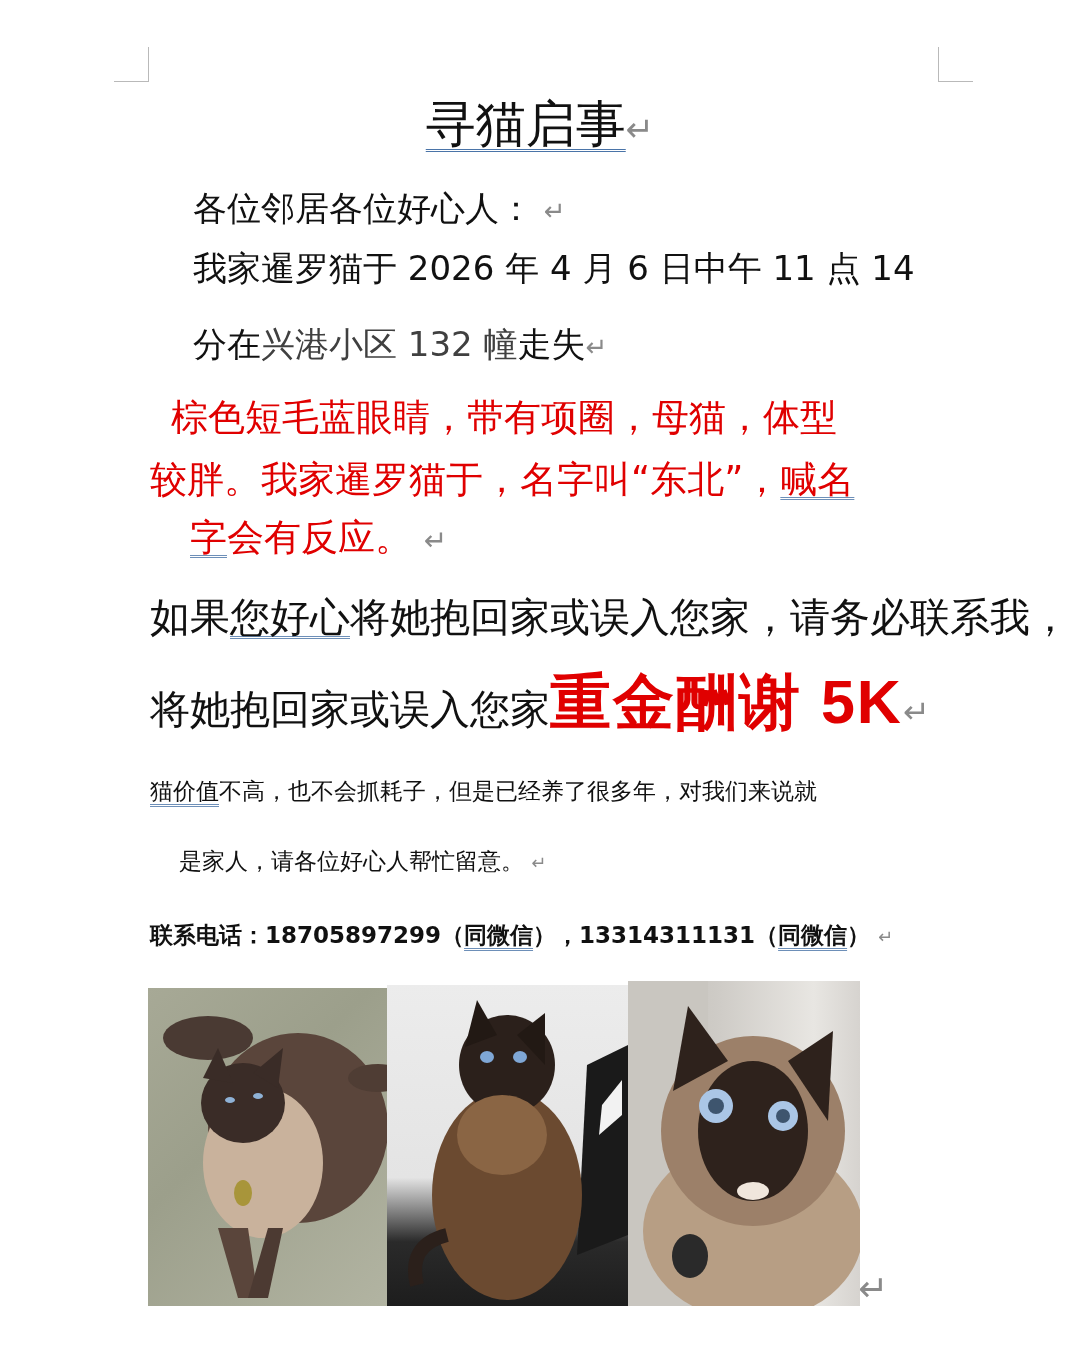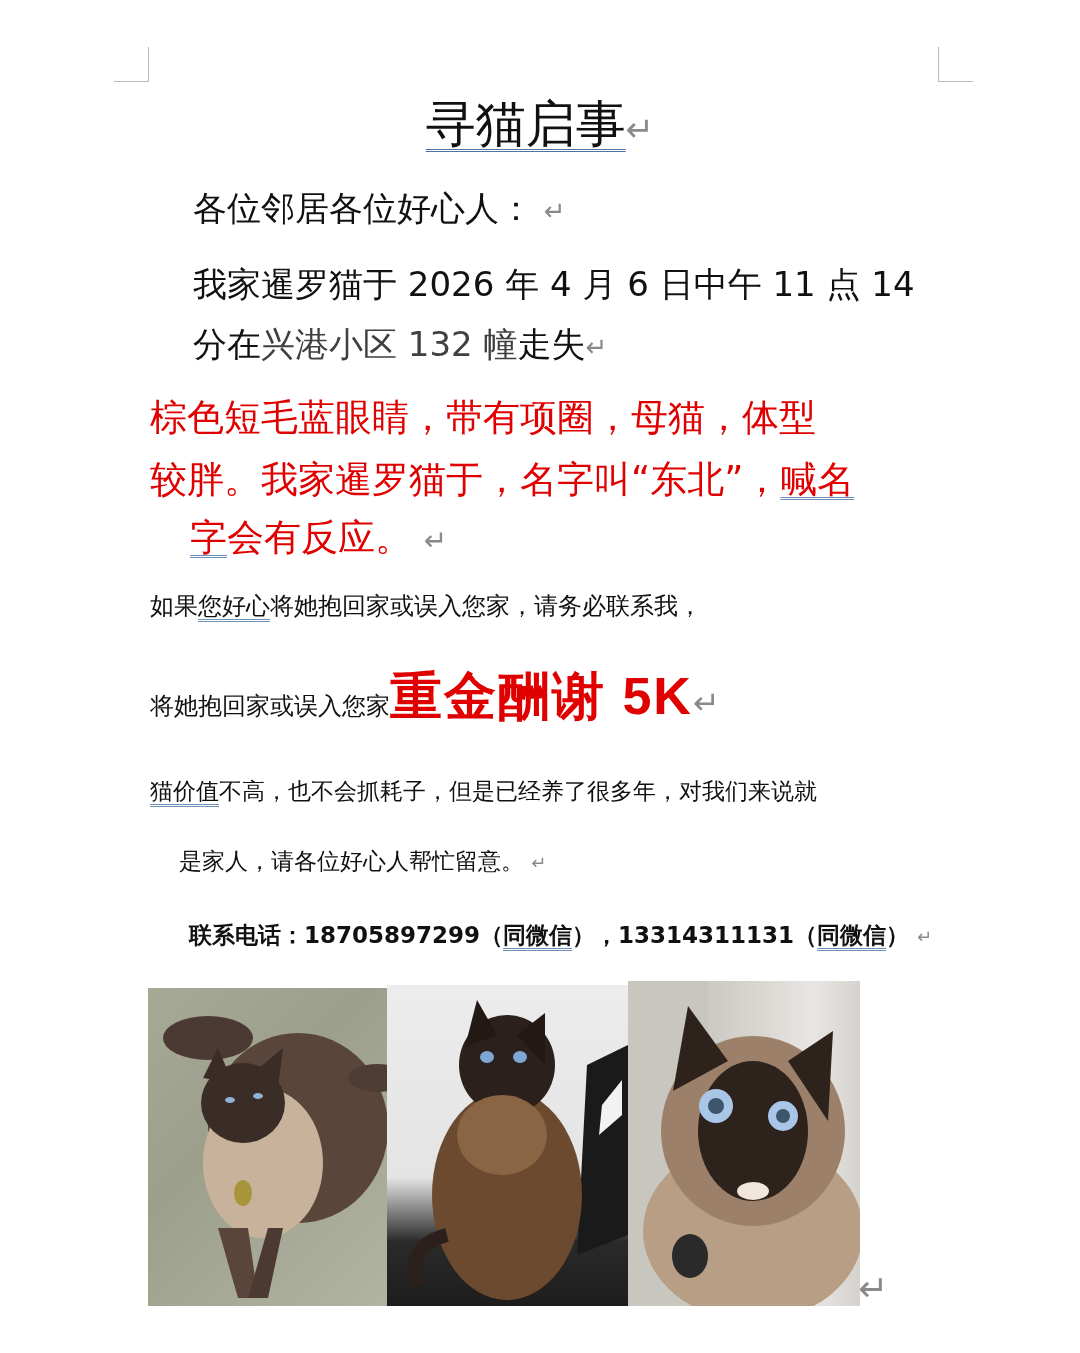--- a/index.html
+++ b/index.html
@@ -12,24 +12,24 @@
     .corner.tr { left: 938px; top: 47px; border-width: 0 0 1px 1px; }
     .mark { color: #8a8a8a; font-family: "DejaVu Sans", sans-serif; font-weight: normal; }
     .wavy { text-decoration: underline double #6d8fb8; text-underline-offset: 5px; text-decoration-thickness: 1px; }
     .line { position: absolute; left: 150px; white-space: nowrap; }
     .title { position: absolute; top: 92px; left: 0; width: 1080px; text-align: center; font-size: 50px; line-height: 64px; }
     .title .txt { text-decoration: underline double #4a74a8; text-underline-offset: 8px; text-decoration-thickness: 1px; }
     .title .mark { font-size: 34px; }
     .p34 { font-size: 34px; margin-left: 43px; }
     .red { color: #404040; }
     .p-red { font-size: 37px; color: #e00000; }
-    .p30 { font-size: 24px; }
-    .reward { font-size: 52px; font-weight: bold; color: #e00000; font-family: "Liberation Sans", "DejaVu Sans", sans-serif; letter-spacing: 2px; }
+    .p30 { font-size: 40px; }
+    .reward { font-size: 61px; font-weight: bold; color: #e00000; font-family: "Liberation Sans", "DejaVu Sans", sans-serif; letter-spacing: 2px; }
     .p22 { font-size: 23px; }
-    .contact { font-size: 23px; font-weight: bold; margin-left: 39px; }
+    .contact { font-size: 23px; font-weight: bold; }
     .photo { position: absolute; overflow: hidden; }
     .ph1 { left: 148px; top: 988px; width: 239px; height: 318px;
       background: linear-gradient(135deg,#a7a996 0%,#9c9f8b 40%,#b2b4a2 100%); }
     .ph2 { left: 387px; top: 985px; width: 241px; height: 321px;
       background: linear-gradient(180deg,#ececec 0%,#e4e4e4 60%,#2a2a2a 80%,#1d1d1d 100%); }
     .ph3 { left: 628px; top: 981px; width: 232px; height: 325px;
       background: linear-gradient(90deg,#bdbab4 0%,#cfccc7 40%,#e8e6e2 80%,#d6d3cf 100%); }
     .photo svg { position: absolute; left: 0; top: 0; width: 100%; height: 100%; }
     .endmark { position: absolute; left: 858px; top: 1268px; font-size: 36px; color: #8a8a8a; }
   </style>
@@ -40,28 +40,28 @@
 <div class="corner tr"></div>
 
 <div class="title">
   <span class="txt">寻猫启事</span><span class="mark">↵</span>
 </div>
 
 <div class="line p34" style="top:186px;">
   <span>各位邻居各位好心人：</span> <span class="mark" style="font-size:26px;">↵</span>
 </div>
 
-<div class="line p34" style="top:262px;">
+<div class="line p34" style="top:246px;">
   <span>我家暹罗猫于 2026 年 4 月 6 日中午 11 点 14</span>
 </div>
 <div class="line p34" style="top:322px;">
   <span>分在</span><span class="red">兴港小区 132 幢</span><span>走失</span><span class="mark" style="font-size:26px;">↵</span>
 </div>
 
-<div class="line p-red" style="top:393px;">
+<div class="line p-red" style="top:393px;margin-left:21px;">
   <span>棕色短毛蓝眼睛，带有项圈，母猫，体型</span>
 </div>
 <div class="line p-red" style="top:455px;">
   <span>较胖。我家暹罗猫于，名字叫“东北”，</span><span class="wavy">喊名</span>
 </div>
 <div class="line p-red" style="top:513px;margin-left:40px;">
   <span class="wavy">字</span><span>会有反应。</span> <span class="mark" style="font-size:28px;">↵</span>
 </div>
 
 <div class="line p30" style="top:590px;">

